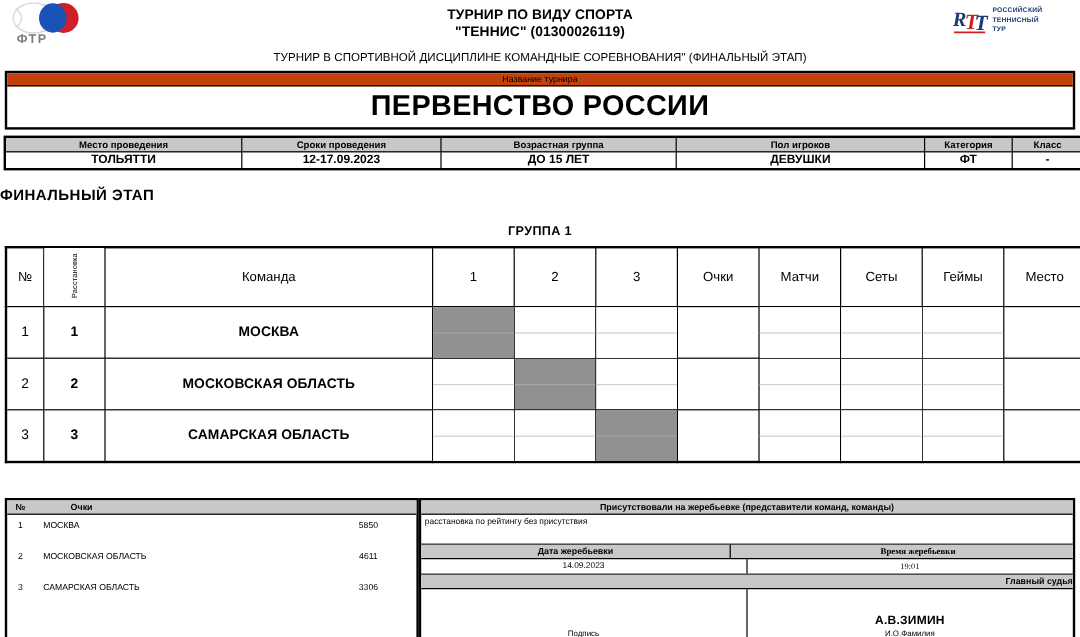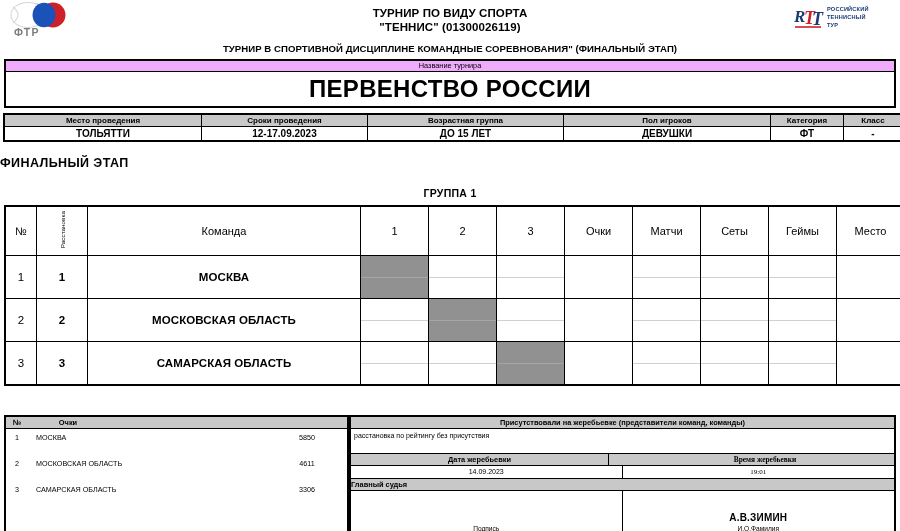--- a/index.html
+++ b/index.html
@@ -52,33 +52,33 @@
     padding-top: 6px;
   }
   .title-line {
     font-size: 11.5px;
     font-weight: bold;
     line-height: 14px;
     letter-spacing: 0.1px;
   }
   .subtitle-line {
     font-size: 9.6px;
-    font-weight: bold;
+    font-weight: normal;
     text-align: center;
     margin-top: 9px;
     letter-spacing: 0.05px;
   }
 
   
   .name-box {
     margin: 3px 4px 0 4px;
     border: 2px solid #000;
   }
   .name-caption {
-    background: #f0abfc;
+    background: #c2410c;
     border-bottom: 1px solid #000;
     text-align: center;
     font-size: 7.4px;
     line-height: 10px;
     height: 10px;
   }
   .name-value {
     text-align: center;
     font-size: 24px;
     font-weight: bold;
@@ -274,21 +274,21 @@
   .draw-dt-vals {
     display: flex;
     border-bottom: 1.5px solid #000;
     font-size: 7px;
     height: 12px;
     line-height: 12px;
   }
   .judge-title {
     background: #c8c8c8;
     border-bottom: 1.5px solid #000;
-    text-align: left;
+    text-align: right;
     font-size: 7.4px;
     font-weight: bold;
     height: 11px;
     line-height: 11px;
   }
   .judge-body {
     display: flex;
     height: 43px;
   }
   .judge-sign {

